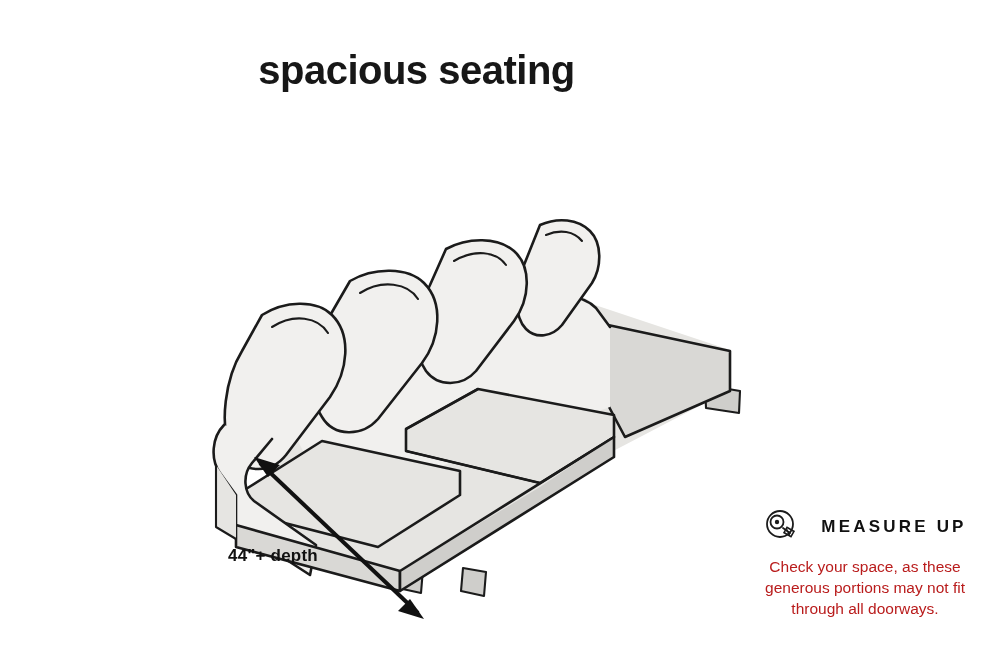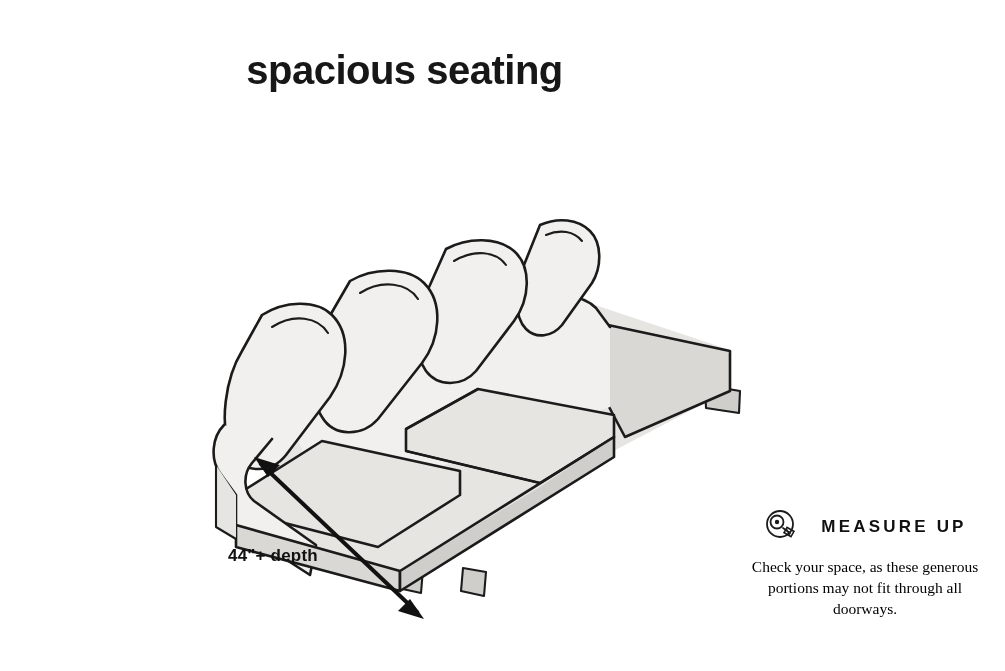--- a/index.html
+++ b/index.html
@@ -14,21 +14,21 @@
   #page {
     position: relative;
     width: 1005px;
     height: 671px;
     background: #ffffff;
     overflow: hidden;
   }
   #title {
     position: absolute;
     top: 48px;
-    left: 0;
+    left: 12px;
     width: 809px;
     text-align: center;
     font-size: 40px;
     font-weight: bold;
     letter-spacing: -0.5px;
     color: #171717;
   }
   #subtitle {
     position: absolute;
     top: 113px;
@@ -71,22 +71,21 @@
   }
   #measure-title {
     font-size: 17px;
     font-weight: bold;
     letter-spacing: 3.2px;
     color: #111111;
   }
   #measure-body {
     font-size: 15.5px;
     line-height: 21px;
-    color: #000000;
-    font-family: Liberation Serif, serif;
+    color: #b91c1c;
   }
   .sofa-fill-light { fill: #f1f0ee; }
   .sofa-fill-mid { fill: #e6e5e2; }
   .sofa-fill-dark { fill: #d9d8d5; }
   .sofa-fill-shadow { fill: #cfcecb; }
   .sofa-line {
     fill: none;
     stroke: #1b1b1b;
     stroke-width: 2.6;
     stroke-linejoin: round;

